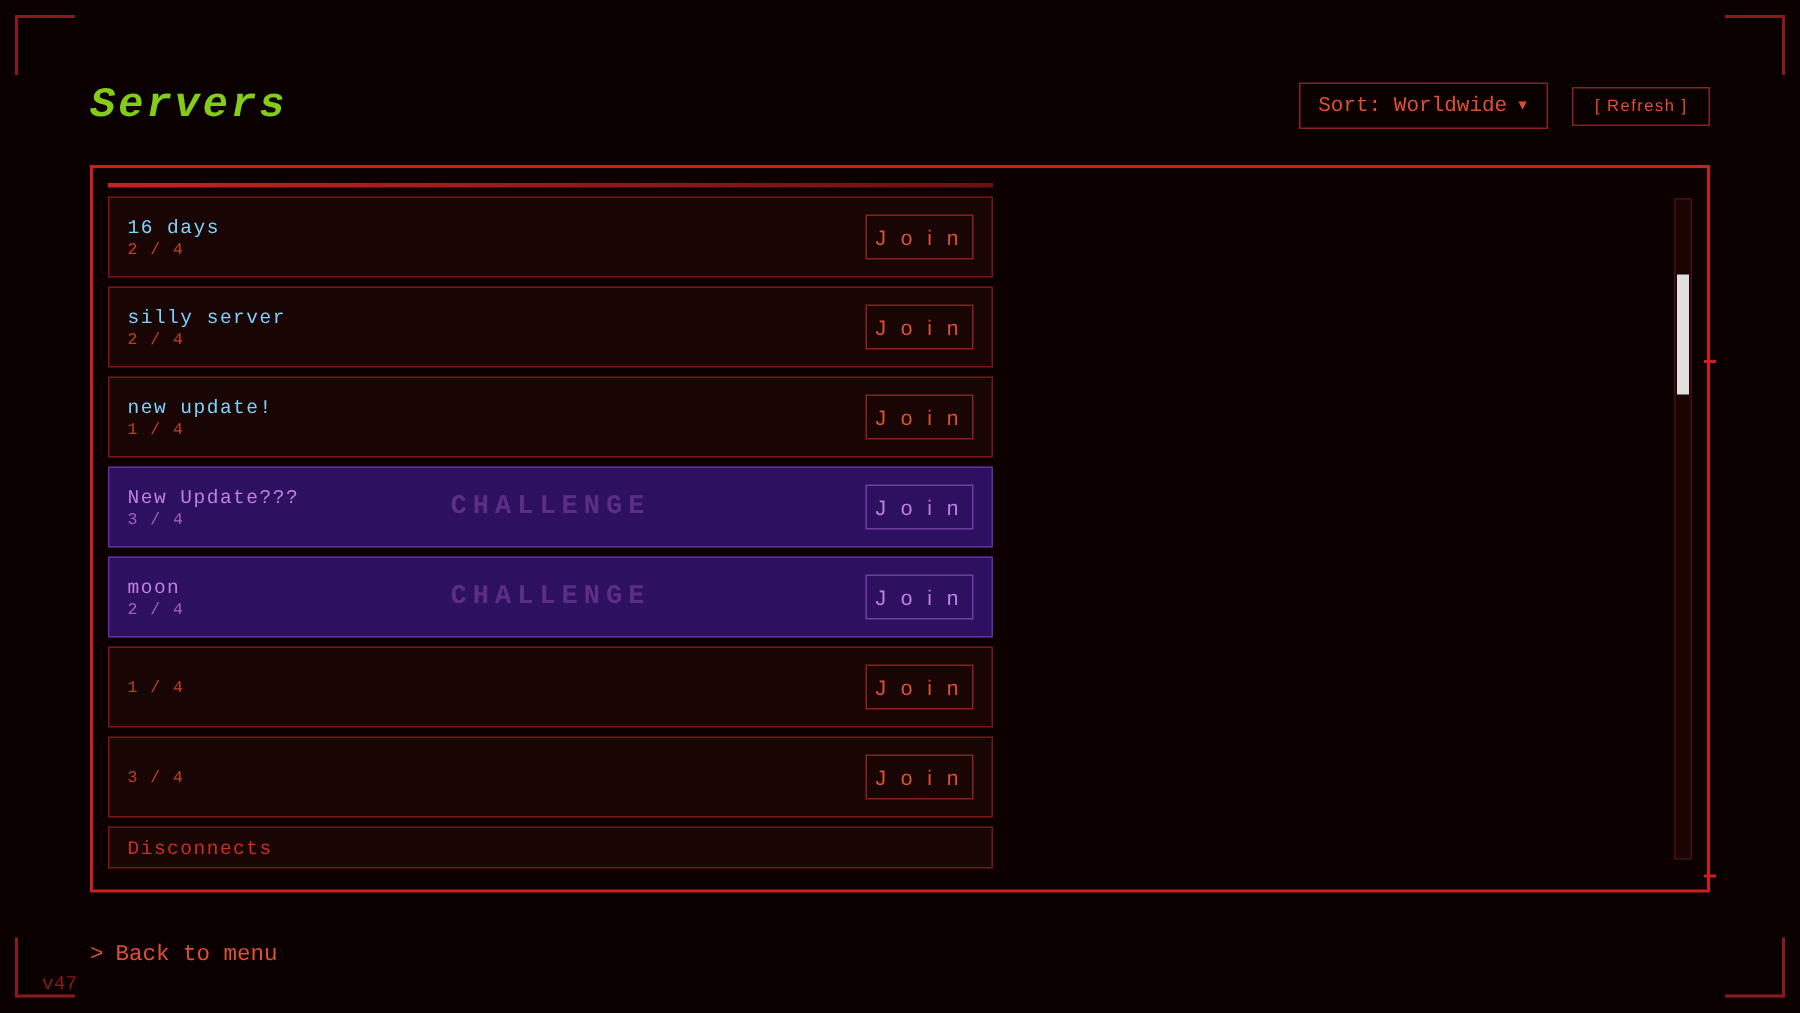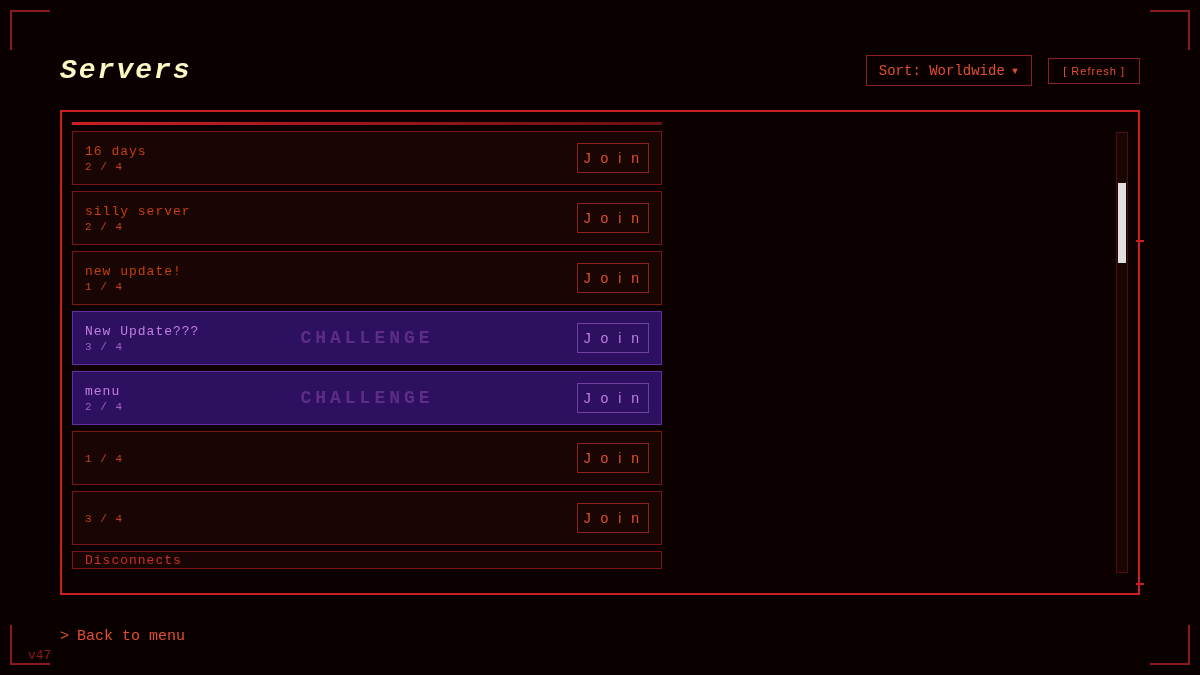--- a/index.html
+++ b/index.html
@@ -31,21 +31,21 @@
       position: absolute;
       top: 55px;
       left: 60px;
       right: 60px;
       display: flex;
       align-items: center;
       gap: 16px;
     }
 
     .page-title {
-      color: #fef9c3;
+      color: #84cc16;
       font-size: 28px;
       font-weight: bold;
       letter-spacing: 2px;
       margin-right: 16px;
       font-style: italic;
     }
 
     .server-tag-input {
       background: transparent;
       border: 1px solid #8b2020;
@@ -151,21 +151,21 @@
     }
 
     .server-info {
       flex: 1;
       display: flex;
       flex-direction: column;
       justify-content: center;
     }
 
     .server-name {
-      color: #c2410c;
+      color: #7dd3fc;
       font-size: 13px;
       letter-spacing: 1px;
     }
 
     .server-players {
       color: #c04020;
       font-size: 11px;
       letter-spacing: 1px;
       margin-top: 2px;
     }
@@ -220,21 +220,21 @@
       position: absolute;
       top: 50px;
       left: 1px;
       right: 1px;
       height: 80px;
       background: #e0e0e0;
     }
 
     
     .server-row-partial {
-      height: 18px;
+      height: 28px;
       width: 590px;
       border: 1px solid #7a1515;
       background: #1a0505;
       overflow: hidden;
       display: flex;
       align-items: center;
       padding: 0 12px;
     }
 
     .server-row-partial .server-name {
@@ -336,21 +336,21 @@
         <div class="server-row challenge">
           <div class="server-info">
             <div class="server-name">New Update???</div>
             <div class="server-players">3 / 4</div>
           </div>
           <span class="challenge-label">CHALLENGE</span>
           <button class="join-btn">J o i n</button>
         </div>
         <div class="server-row challenge">
           <div class="server-info">
-            <div class="server-name">menu</div>
+            <div class="server-name">moon</div>
             <div class="server-players">2 / 4</div>
           </div>
           <span class="challenge-label">CHALLENGE</span>
           <button class="join-btn">J o i n</button>
         </div>
         <div class="server-row">
           <div class="server-info">
             <div class="server-players">1 / 4</div>
           </div>
           <button class="join-btn">J o i n</button>

